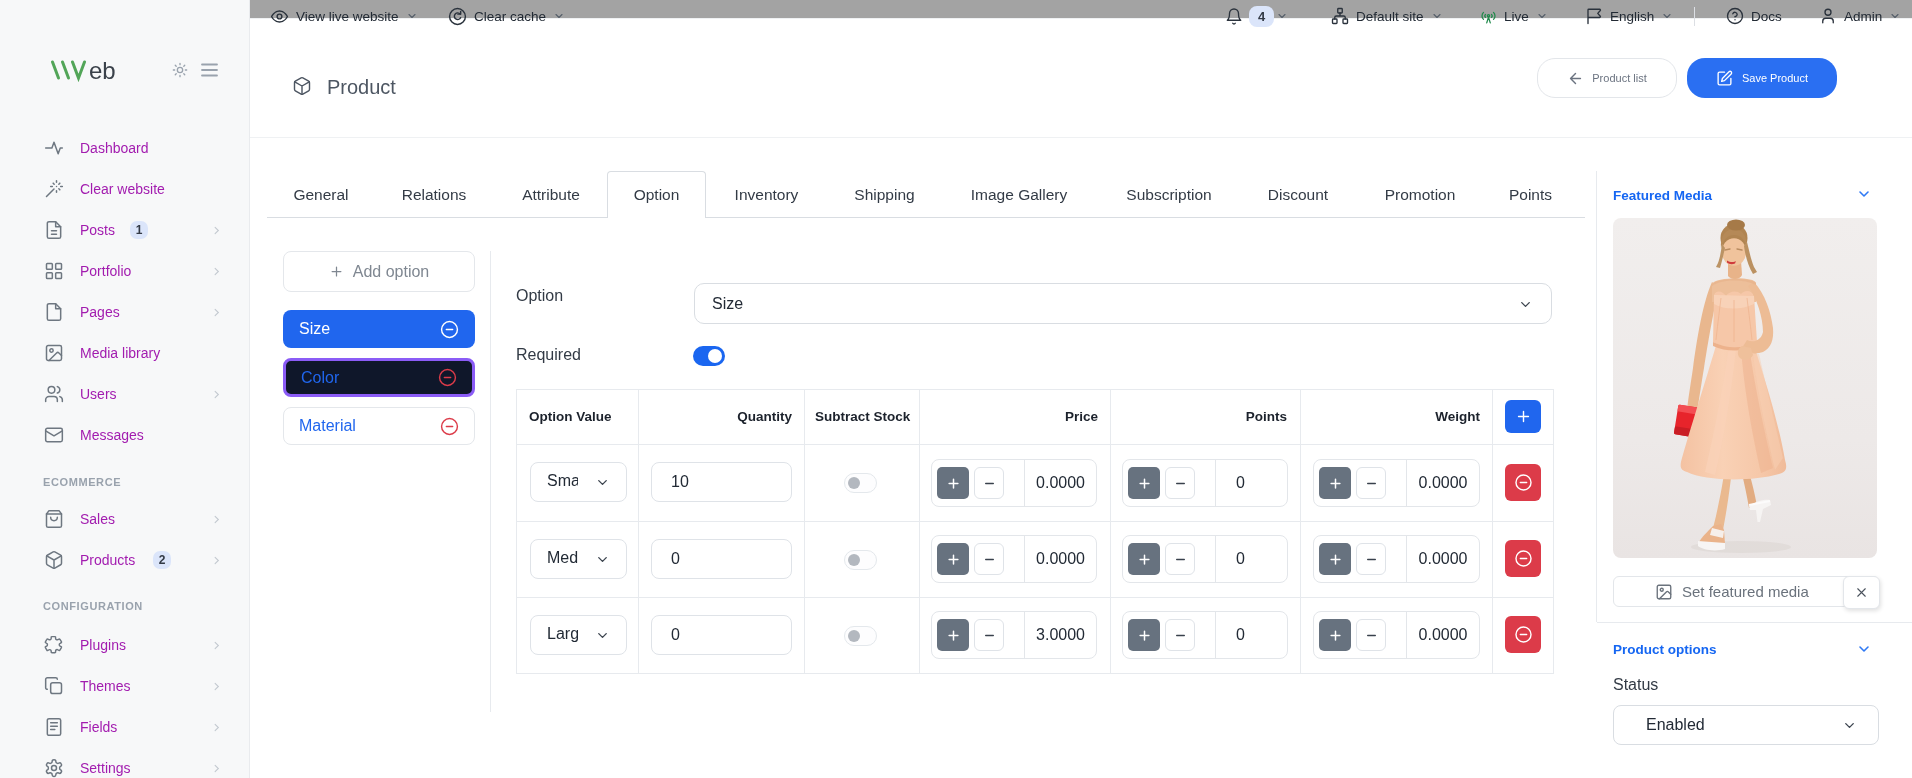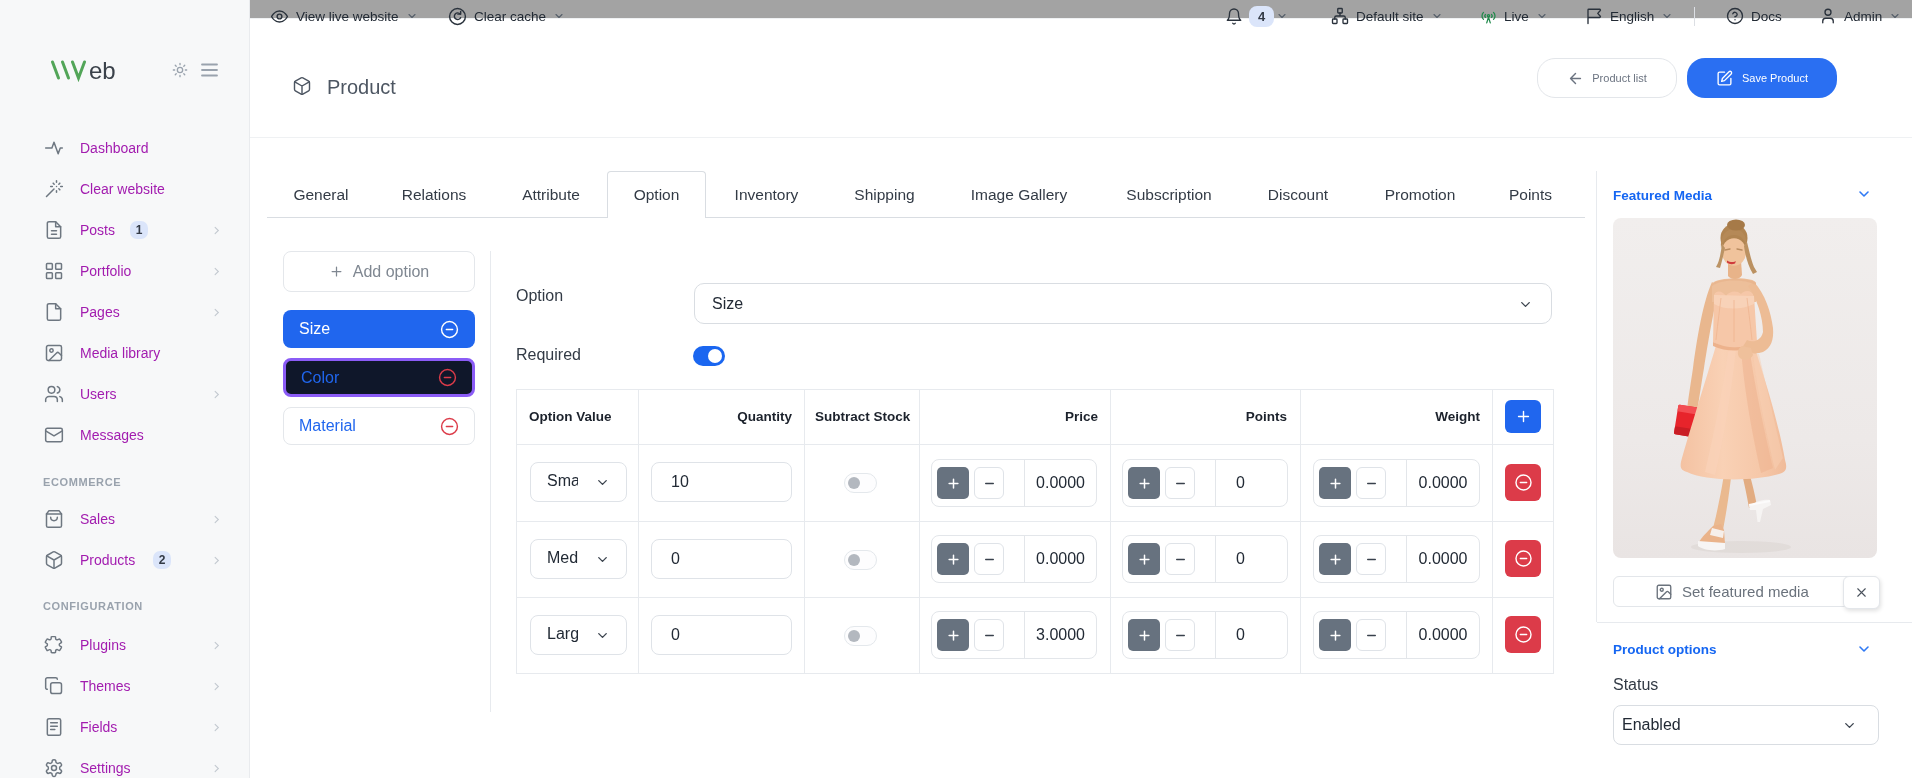--- a/index.html
+++ b/index.html
@@ -661,19 +661,19 @@
     <svg width="15" height="15" viewBox="0 0 24 24" fill="none" stroke="#4a525c" stroke-width="1.8" stroke-linecap="round">
         <path d="M18 6L6 18M6 6l12 12"></path>
       </svg>
   </div>
 
   <span class="paneltitle" style="left:1613px;top:642px">Product options</span>
   <svg class="abs" style="left:1856px;top:641px" width="16" height="16" viewBox="0 0 24 24" fill="none" stroke="#2f79f4" stroke-width="2.4" stroke-linecap="round" stroke-linejoin="round">
       <path d="M6 9l6 6 6-6"></path>
     </svg>
   <span class="flabel" style="left:1613px;top:676px">Status</span>
-  <div class="sel" style="left:1613px;top:705px;width:266px;height:40px;border-radius:8px;padding-left:8px">
+  <div class="sel" style="left:1613px;top:705px;width:266px;height:40px;border-radius:8px;padding-left:32px">
     Enabled
     <svg class="abs" style="left:228px;top:12px" width="15" height="15" viewBox="0 0 24 24" fill="none" stroke="#3c444f" stroke-width="2.2" stroke-linecap="round" stroke-linejoin="round">
         <path d="M6 9l6 6 6-6"></path>
       </svg>
   </div>
 </div>
 
 </body></html>

